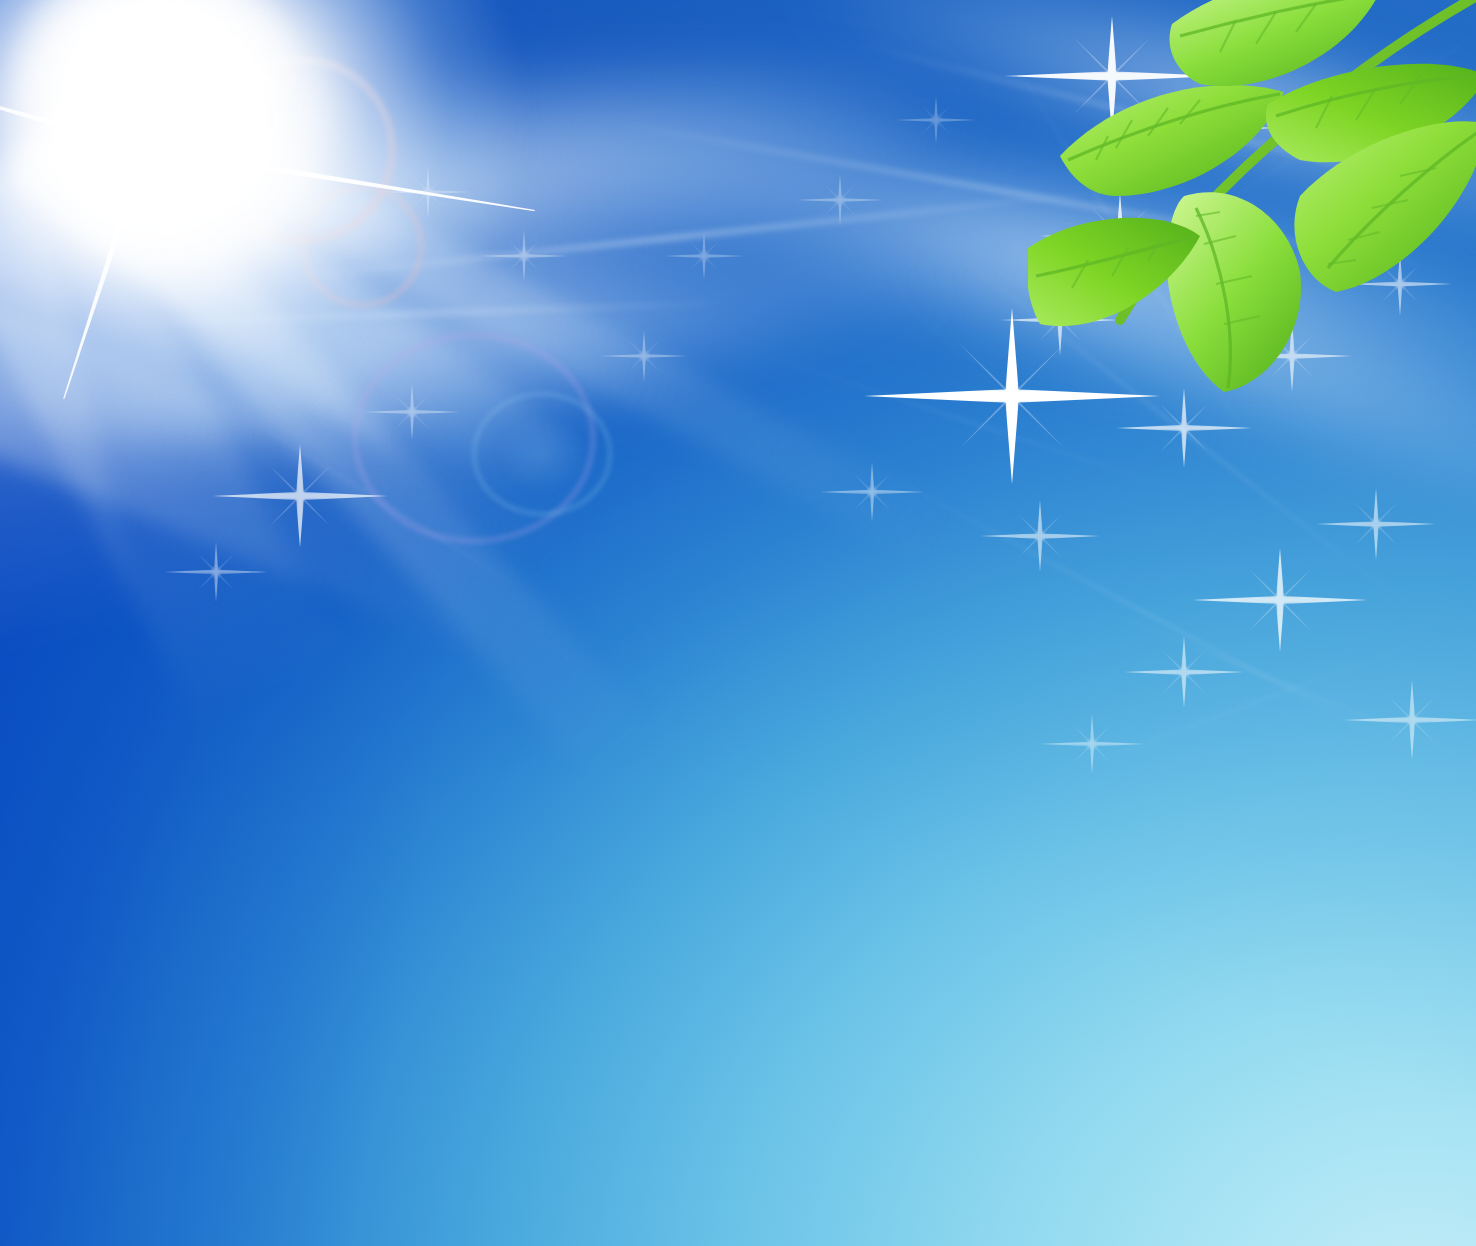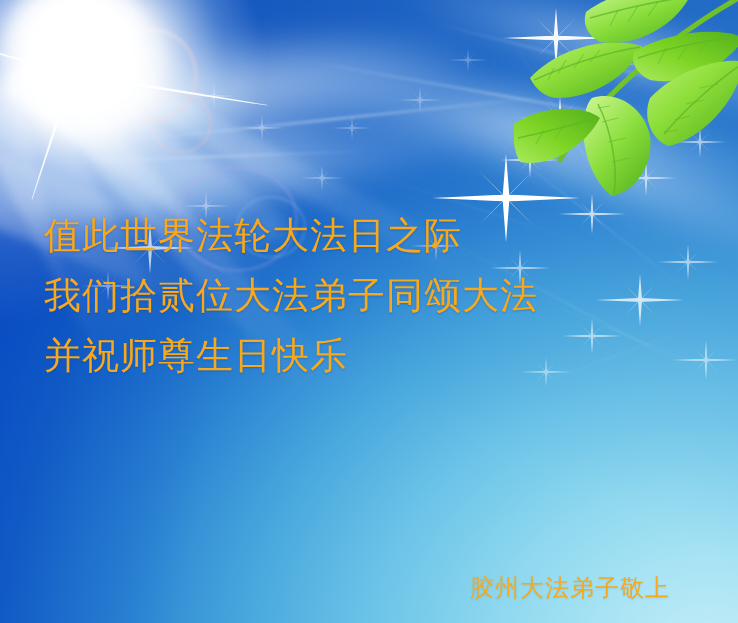--- a/index.html
+++ b/index.html
@@ -452,21 +452,15 @@
       </g>
 
       <g>
         <path d="M0 134 C 26 116, 68 114, 86 128 C 70 158, 34 178, 6 172 C 0 162, -2 146, 0 134 Z" fill="url(#lgB)"></path>
         <path d="M4 148 C 34 142, 68 132, 84 128" stroke="#5eb726" stroke-width="1.6" fill="none" opacity=".75"></path>
         <path d="M22 154 L 30 140 M42 148 L 50 134 M60 140 L 68 128" stroke="#62bb29" stroke-width="1.1" fill="none" opacity=".6"></path>
       </g>
     </svg>
   </div>
 
-  <div id="greeting">
-    <div class="greet-line">值此世界法轮大法日之际</div>
-    <div class="greet-line">我们拾贰位大法弟子同颂大法</div>
-    <div class="greet-line">并祝师尊生日快乐</div>
-  </div>
-
-  <div id="signature">胶州大法弟子敬上</div>
+
 
 </div>
 
 </body></html>

